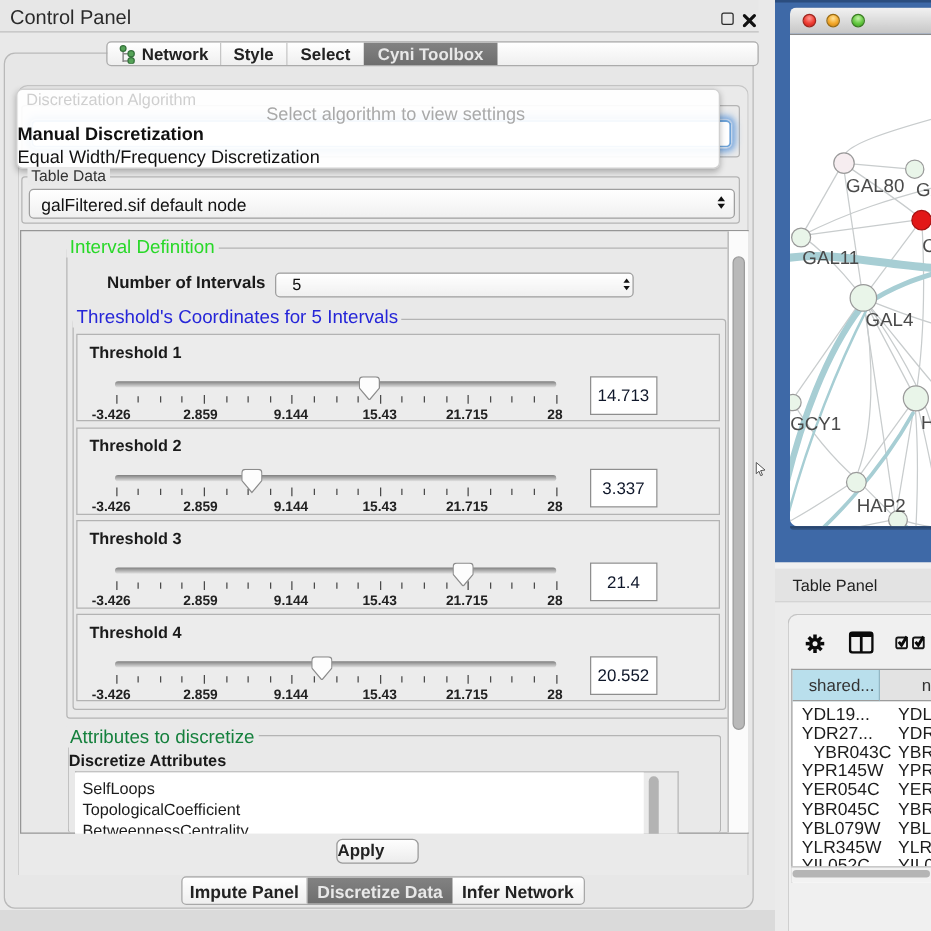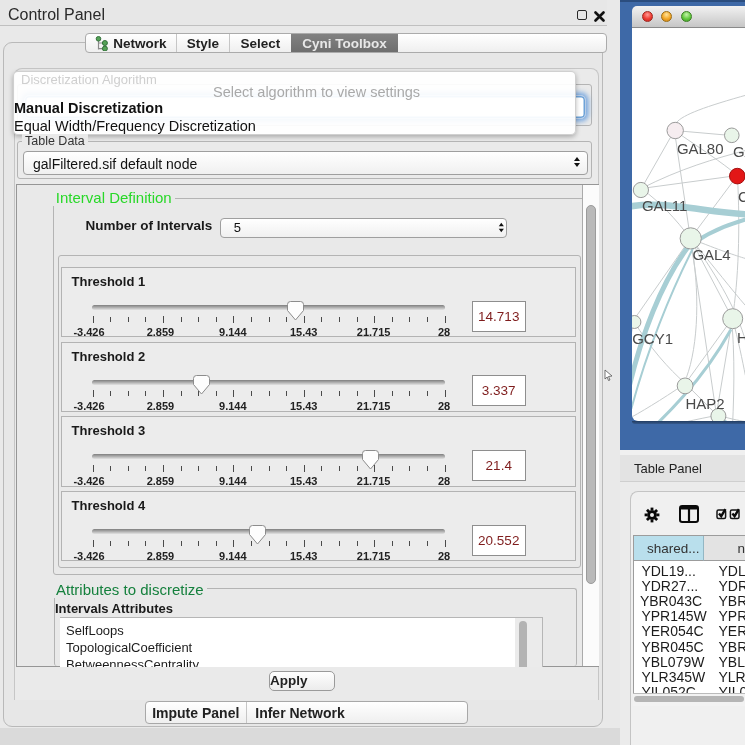--- a/index.html
+++ b/index.html
@@ -13,21 +13,21 @@
 .combo { position:absolute; background:linear-gradient(#ffffff,#f0f0f0); border:1px solid #9f9f9f; border-radius:4px; }
 .stepper { position:absolute; width:10px; }
 .stepper .up { width:0; height:0; border-left:3.5px solid transparent; border-right:3.5px solid transparent; border-bottom:4.5px solid #111; margin-bottom:2.5px; }
 .stepper .dn { width:0; height:0; border-left:3.5px solid transparent; border-right:3.5px solid transparent; border-top:4.5px solid #111; }
 .tblock { position:absolute; left:61px; width:515.4px; height:70.4px; background:#ececec; border:1px solid #b3b3b3; }
 .tlabel { position:absolute; left:9.5px; top:6px; font-size:13px; font-weight:bold; color:#1a1a1a; }
 .track { position:absolute; left:30px; top:37px; width:352.5px; height:5px; border-radius:2.5px; background:linear-gradient(#7e7e7e,#e2e2e2); }
 .thumb { position:absolute; top:32.5px; width:17px; height:19.5px; }
 .tick { position:absolute; width:1px; background:#4a4a4a; }
 .ticklab { position:absolute; top:57.5px; font-size:11px; font-weight:bold; color:#222; transform:translateX(-50%); }
-.valbox { position:absolute; left:409.5px; top:32.5px; width:54.5px; height:31px; background:#fff; border:1px solid #8e8e8e; text-align:center; line-height:29px; font-size:13.5px; color:#7f1d1d; }
+.valbox { position:absolute; left:409.5px; top:32.5px; width:54.5px; height:31px; background:#fff; border:1px solid #8e8e8e; text-align:center; line-height:29px; font-size:13.5px; color:#0f172a; }
 .row { font-size:14px; color:#1c1c1c; height:15.2px; line-height:15.2px; white-space:nowrap; }
 </style>
 </head>
 <body>
 
 <div class="abs" style="left:0;top:0;width:607px;height:26px;background:#e7e7e7;border-bottom:1px solid #c0c0c0;"></div>
 <div class="abs" style="left:8px;top:6px;font-size:16px;color:#2a2a2a;">Control Panel</div>
 <div class="abs" style="left:577px;top:10px;width:10px;height:10px;border:1.6px solid #2a2a2a;border-radius:2px;"></div>
 <svg class="abs" style="left:594px;top:10.5px;" width="11" height="11" viewBox="0 0 11 11">
     <path d="M1.5 1.5 L9.5 9.5 M9.5 1.5 L1.5 9.5" stroke="#111" stroke-width="2.6" stroke-linecap="round"></path>
@@ -78,20 +78,21 @@
 
     <div class="abs" style="left:68.8px;top:33.5px;font-size:13.5px;font-weight:bold;color:#1a1a1a;">Number of Intervals</div>
     <div class="combo" style="left:203.7px;top:33px;width:286.5px;height:20.6px;"></div>
     <div class="abs" style="left:217px;top:35.5px;font-size:13px;color:#111;">5</div>
     <div class="stepper" style="left:481px;top:37.5px;transform:scale(0.85);">
         <div class="up"></div>
         <div class="dn"></div>
       </div>
 
     <div class="groupbox" style="left:41.2px;top:70.5px;width:523.5px;height:313px;"></div>
+    <div class="gtitle" style="left:41.5px;top:60px;color:#2525d8;font-size:15px;">Threshold's Coordinates for 5 Intervals</div>
   </div>
 </div>
 
 <div class="tblock" style="top:267px;">
     <div class="tlabel">Threshold 1</div>
     <div class="track"></div>
     <div class="tick" style="left:30.5px;top:47.5px;height:7px;"></div>
     <div class="tick" style="left:48.1px;top:48.5px;height:5px;"></div>
     <div class="tick" style="left:65.7px;top:48.5px;height:5px;"></div>
     <div class="tick" style="left:83.3px;top:48.5px;height:5px;"></div>
@@ -229,20 +230,21 @@
     <div class="valbox">20.552</div>
   </div>
 
 <div class="abs" style="left:581.9px;top:184.6px;width:17.3px;height:481.4px;background:#fbfbfb;border-left:1px solid #aaa;"></div>
 <div class="abs" style="left:585.8px;top:204.6px;width:10px;height:379.7px;background:#b9b9b9;border:1px solid #9b9b9b;border-radius:5.5px;"></div>
 
 <div class="abs" style="left:269px;top:671px;width:66px;height:19.5px;background:linear-gradient(#fefefe,#ececec);border:1px solid #9a9a9a;border-radius:5px;line-height:18px;font-size:13.5px;font-weight:bold;color:#222;">Apply</div>
 
 <div class="abs" style="left:144.5px;top:701px;width:323.5px;height:23px;border:1px solid #a8a8a8;border-radius:4px;background:linear-gradient(#ffffff,#efefef);display:flex;overflow:hidden;">
   <div class="seg" style="width:101.5px;border-right:1px solid #c6c6c6;font-size:14px;">Impute Panel</div>
+  <div class="seg segdark" style="width:116px;font-size:14px;">Discretize Data</div>
   <div class="seg" style="width:106px;font-size:14px;">Infer Network</div>
 </div>
 <div class="abs" style="left:0;top:728px;width:620px;height:17px;background:#dadada;"></div>
 
 <svg class="abs" style="left:604px;top:369px;" width="10" height="12" viewBox="0 0 10 12">
     <path d="M1 1 L8 7 L4.5 7.5 L6 11 L4.5 11.5 L3.2 8 L1 10 Z" fill="#fff" stroke="#555" stroke-width="0.8"></path>
   </svg>
 
 <div class="abs" style="left:620px;top:0;width:125px;height:449.5px;background:#3e69a7;border-top:2px solid #2b4d7e;"></div>
 
@@ -354,33 +356,33 @@
 </svg>
 
 <div class="abs" style="left:632.9px;top:534.5px;width:112.1px;height:171px;border:1px solid #9c9c9c;border-right:none;border-bottom:none;overflow:hidden;background:#fff;">
   <div style="display:flex;height:25.3px;">
     <div style="width:74.1px;background:#b9dfec;border-right:1px solid #93b7c4;border-bottom:1px solid #9c9c9c;font-size:13.5px;color:#333;text-align:right;padding-right:4px;line-height:25px;">shared...</div>
     <div style="flex:1;background:#e3e3e3;border-bottom:1px solid #9c9c9c;font-size:13.5px;color:#333;line-height:25px;padding-left:33px;">n</div>
   </div>
   <div style="position:relative;padding-top:2.8px;">
     <div class="row" style="padding-left:7.5px;">YDL19...<span style="position:absolute;left:84.6px;">YDL194W</span></div>
     <div class="row" style="padding-left:7.5px;">YDR27...<span style="position:absolute;left:84.6px;">YDR277C</span></div>
-    <div class="row" style="padding-left:6px;">YBR043C<span style="position:absolute;left:84.6px;">YBR043C</span></div>
+    <div class="row" style="padding-left:17px;">YBR043C<span style="position:absolute;left:84.6px;">YBR043C</span></div>
     <div class="row" style="padding-left:7.5px;">YPR145W<span style="position:absolute;left:84.6px;">YPR145W</span></div>
     <div class="row" style="padding-left:7.5px;">YER054C<span style="position:absolute;left:84.6px;">YER054C</span></div>
     <div class="row" style="padding-left:7.5px;">YBR045C<span style="position:absolute;left:84.6px;">YBR045C</span></div>
     <div class="row" style="padding-left:7.5px;">YBL079W<span style="position:absolute;left:84.6px;">YBL079W</span></div>
     <div class="row" style="padding-left:7.5px;">YLR345W<span style="position:absolute;left:84.6px;">YLR345W</span></div>
     <div class="row" style="padding-left:7.5px;">YIL052C<span style="position:absolute;left:84.6px;">YIL052C</span></div>
   </div>
 </div>
 
 <div class="abs" style="left:632.9px;top:692.5px;width:112.1px;height:13px;background:#f2f2f2;border-top:1px solid #bbb;"></div>
 <div class="abs" style="left:633.5px;top:695.5px;width:110px;height:6.4px;background:#b5b5b5;border-radius:3.2px;"></div>
 
 <div class="groupbox" style="left:53.7px;top:588px;width:523.3px;height:78px;border-bottom:none;"></div>
 <div class="gtitle" style="left:53px;top:580.5px;color:#15803d;font-size:15px;">Attributes to discretize</div>
-<div class="abs" style="left:55px;top:601px;font-size:13px;font-weight:bold;color:#1a1a1a;">Intervals Attributes</div>
+<div class="abs" style="left:55px;top:601px;font-size:13px;font-weight:bold;color:#1a1a1a;">Discretize Attributes</div>
 <div class="abs" style="left:59.5px;top:617px;width:483px;height:49.5px;background:#ebebeb;border:1px solid #b6b6b6;border-bottom:none;"></div>
 <div class="abs" style="left:60px;top:618px;width:455px;height:48.5px;background:#fff;overflow:hidden;">
   <div style="font-size:13px;color:#1c1c1c;padding:3.5px 0 0 6px;line-height:17px;">SelfLoops<br>TopologicalCoefficient<br>BetweennessCentrality</div>
 </div>
 <div class="abs" style="left:518.8px;top:621px;width:8.4px;height:45.5px;background:#b3b3b3;border-radius:4.2px 4.2px 0 0;"></div>
 
 </body></html>

